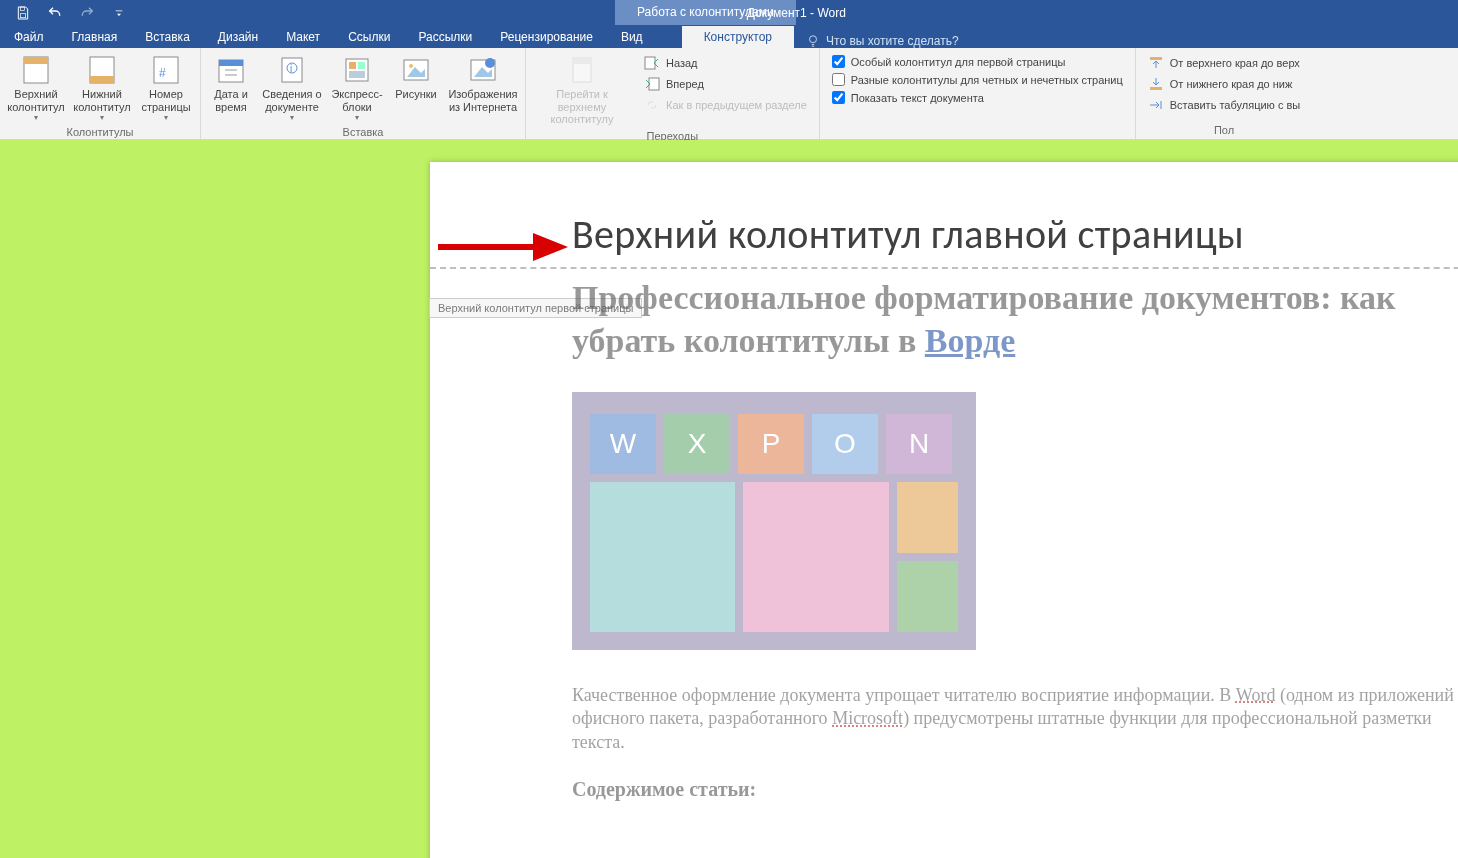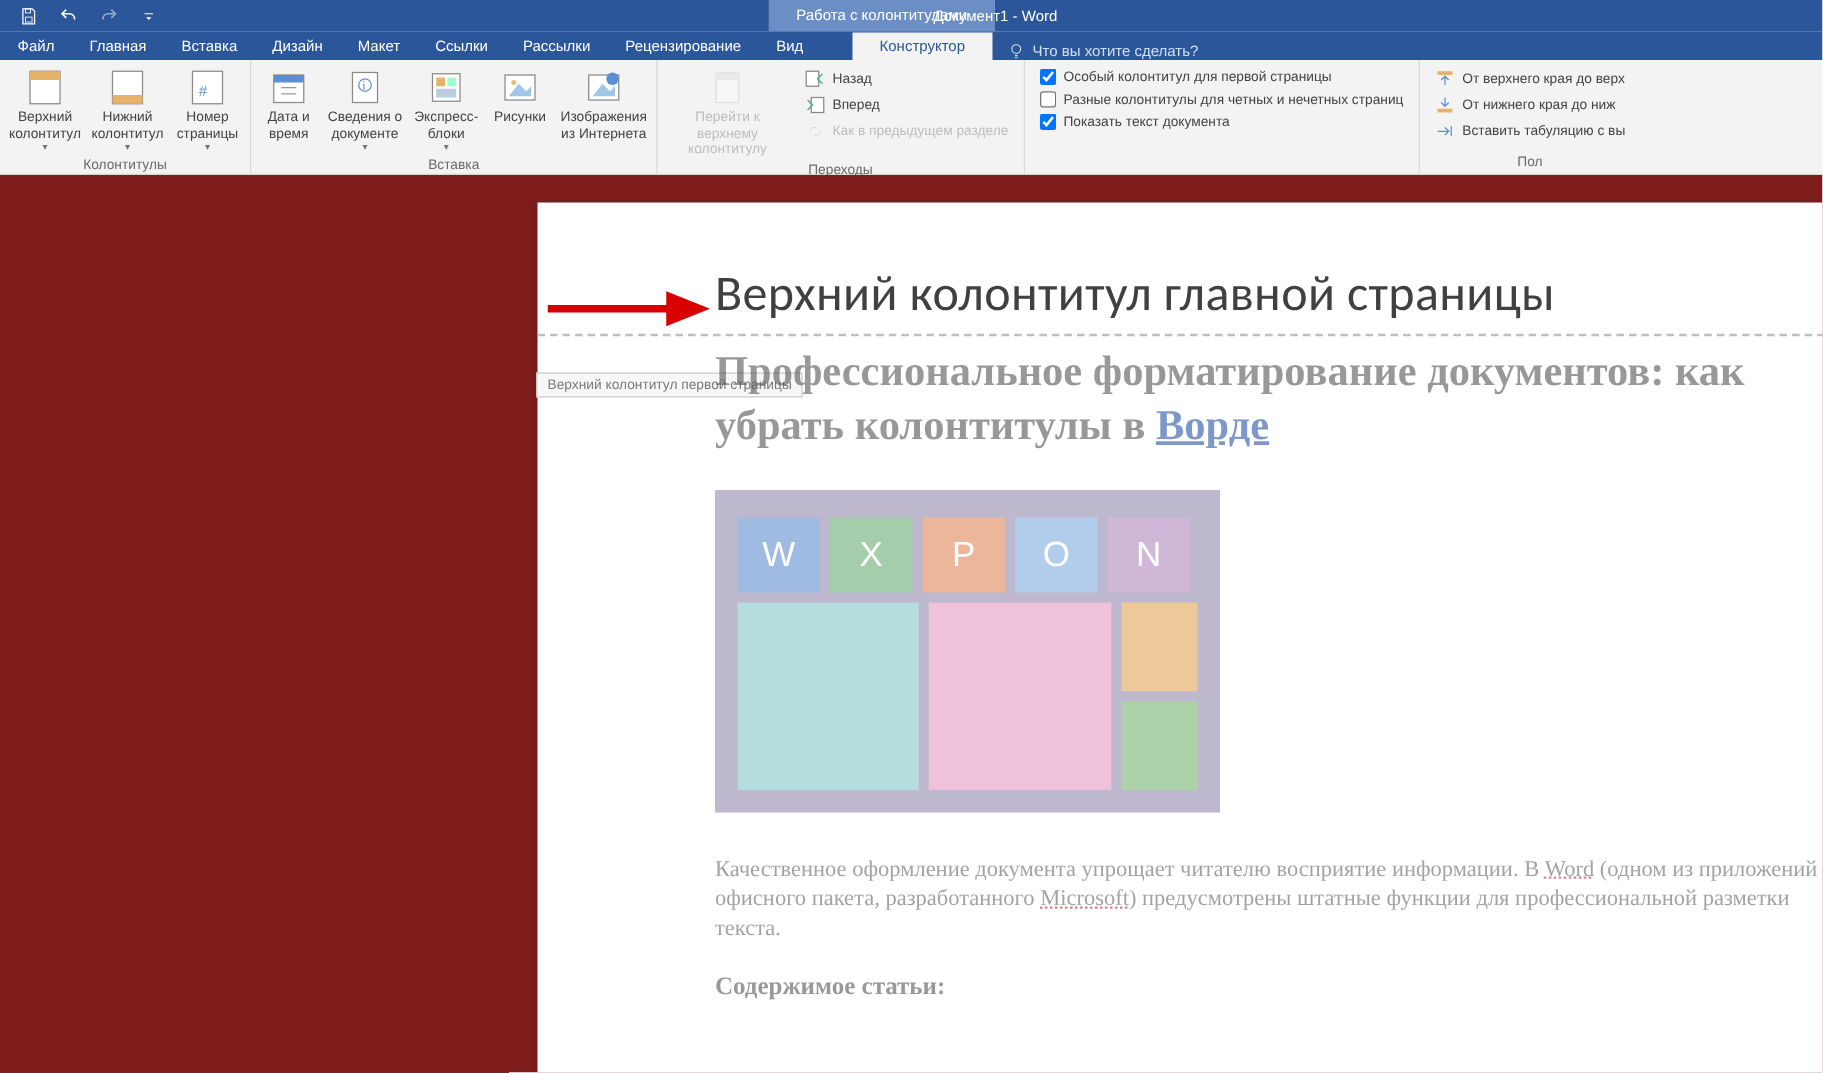--- a/index.html
+++ b/index.html
@@ -39,21 +39,21 @@
   .smallbtn.disabled { color: #bdbdbd; }
   .smallbtn.disabled .sico svg { opacity: .4; }
 
   .opt { display: flex; align-items: center; gap: 6px; font-size: 11px; color: #444; padding: 1px 2px; cursor: pointer; white-space: nowrap; }
   .opt input { width: 13px; height: 13px; }
 
   
   .arrow-red { position: absolute; pointer-events: none; }
 
   
-  .workspace { position: relative; height: calc(858px - 25px - 23px - 92px); background: #7f1d1d; overflow: hidden; }
+  .workspace { position: relative; height: calc(858px - 25px - 23px - 92px); background: #bef264; overflow: hidden; }
   .page { position: absolute; left: 430px; top: 22px; width: 1100px; height: 900px; background: #fff; box-shadow: 0 0 6px rgba(0,0,0,.25); }
   .header-zone { position: relative; padding: 48px 60px 0 142px; }
   .header-text { font-size: 40px; color: #404040; font-family: Calibri, sans-serif; letter-spacing: .3px; }
   .dashed { border-bottom: 2px dashed #bfbfbf; margin-top: 8px; margin-left: -142px; margin-right: -60px; }
   .header-tag { position: absolute; left: -1px; top: 136px; background: #f7f7f7; border: 1px solid #cccccc; font-size: 11px; color: #7a7a7a; padding: 3px 8px; }
   .body-zone { padding: 8px 60px 0 142px; opacity: 0.62; }
   .doc-h1 { font-family: Georgia, 'Times New Roman', serif; font-weight: bold; font-size: 34px; color: #5a5a5a; line-height: 1.25; }
   .doc-h1 .underlink { color: #2e5aa8; text-decoration: underline; }
   .tiles-wrap { margin-top: 30px; width: 404px; height: 258px; background: #968daf; padding: 22px 18px 18px; display: flex; flex-direction: column; gap: 8px; }
   .tiles-row { display: flex; gap: 8px; }

